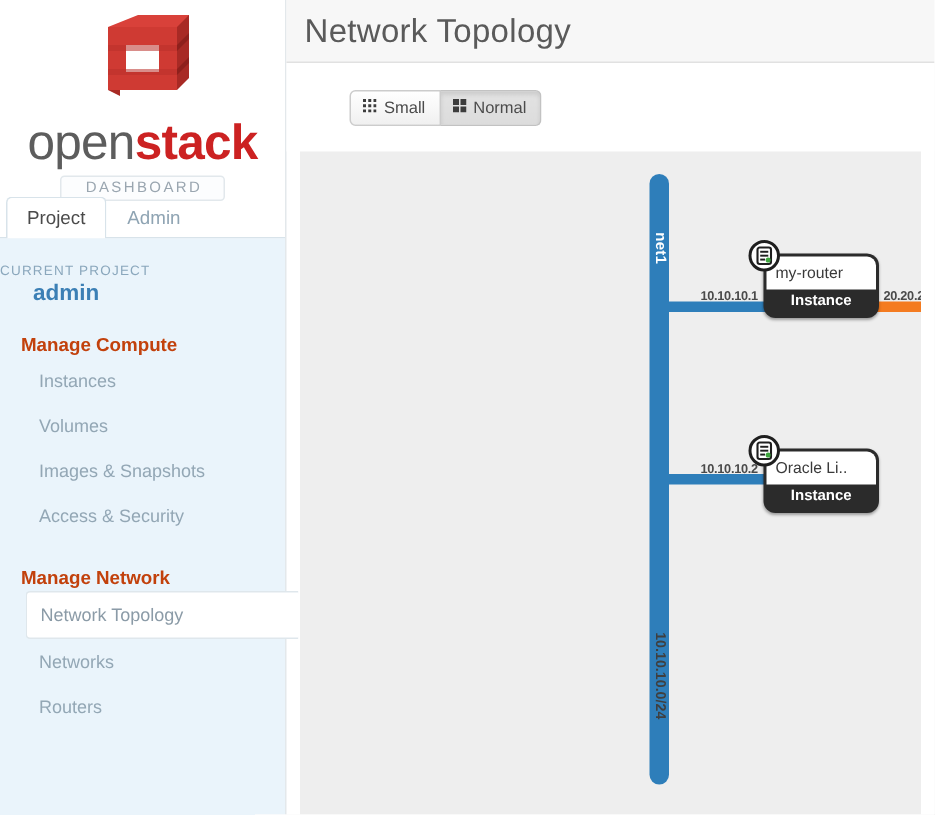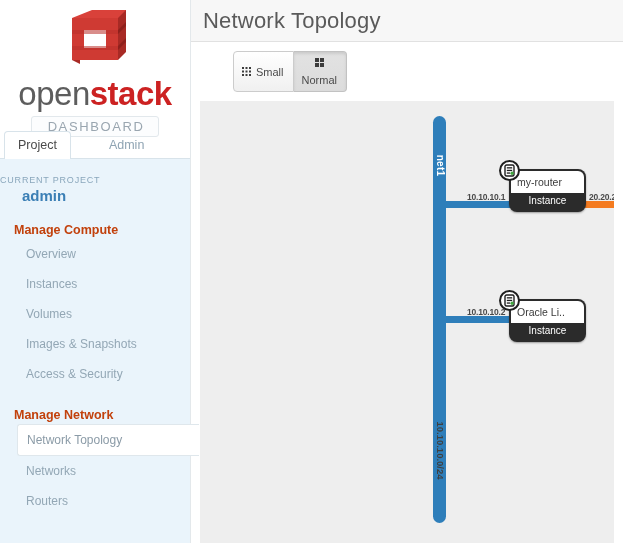--- a/index.html
+++ b/index.html
@@ -38,38 +38,37 @@
   .wordmark {
     font-size: 33px;
     letter-spacing: -0.5px;
     line-height: 1;
     margin-top: 1px;
   }
   .wm-open { color: #5d5d5d; font-weight: 400; }
   .wm-stack { color: #cc2222; font-weight: 700; }
   .dash-badge {
     margin-top: 6px;
-    font-size: 13px;
+    font-size: 10px;
     letter-spacing: 1.6px;
     color: #9aa6b0;
     border: 1px solid #e2e8ec;
     border-radius: 3px;
     padding: 2px 14px 2px 16px;
     background: #fcfdfe;
   }
 
   .tabs {
     display: flex;
     align-items: flex-end;
     height: 28px;
     border-bottom: 1px solid #d8e3ea;
     background: #ffffff;
     padding-left: 4px;
     box-sizing: border-box;
-    gap: 24px;
   }
   .tab {
     font-size: 12.5px;
     padding: 5px 13px 5px 13px;
     color: #8fa4b3;
     border: 1px solid transparent;
     border-bottom: none;
     border-radius: 4px 4px 0 0;
     line-height: 16px;
     cursor: pointer;
@@ -177,21 +176,20 @@
     padding: 5px 9px 5px 8px;
     cursor: pointer;
     line-height: 12px;
   }
   .btn:first-child { border-radius: 4px 0 0 4px; margin-left: 34px; }
   .btn:last-child { border-radius: 0 4px 4px 0; border-left: none; }
   .btn.active {
     background: linear-gradient(#e2e2e2, #dcdcdc);
     box-shadow: inset 0 2px 3px rgba(0,0,0,0.10);
     border-color: #c2c2c2;
-    flex-direction: column;
   }
   .grid-ico { display: block; }
 
   
   .canvas {
     position: absolute;
     left: 9px;
     top: 101px;
     width: 414px;
     height: 442px;
@@ -256,20 +254,21 @@
     white-space: nowrap;
     overflow: hidden;
     line-height: 14px;
   }
   .node-type {
     color: #ffffff;
     font-size: 10px;
     text-align: center;
     padding: 2px 0 3px 0;
     line-height: 12px;
+    font-weight: bold;
   }
   .node-badge {
     position: absolute;
     left: -10px;
     top: -9px;
     width: 21px;
     height: 21px;
     border-radius: 50%;
     background: #ffffff;
     border: 2px solid #1f1f1f;
@@ -311,21 +310,20 @@
     <div class="tabs">
       <div class="tab active">Project</div>
       <div class="tab">Admin</div>
     </div>
 
     <div class="nav">
       <div class="cur-proj-label">CURRENT PROJECT</div>
       <div class="cur-proj-name">admin</div>
 
       <div class="nav-group">Manage Compute</div>
-      <div class="nav-item">Overview</div>
       <div class="nav-item">Instances</div>
       <div class="nav-item">Volumes</div>
       <div class="nav-item">Images &amp; Snapshots</div>
       <div class="nav-item">Access &amp; Security</div>
 
       <div class="nav-group">Manage Network</div>
       <div class="nav-item active">Network Topology</div>
       <div class="nav-item">Networks</div>
       <div class="nav-item">Routers</div>
     </div>

